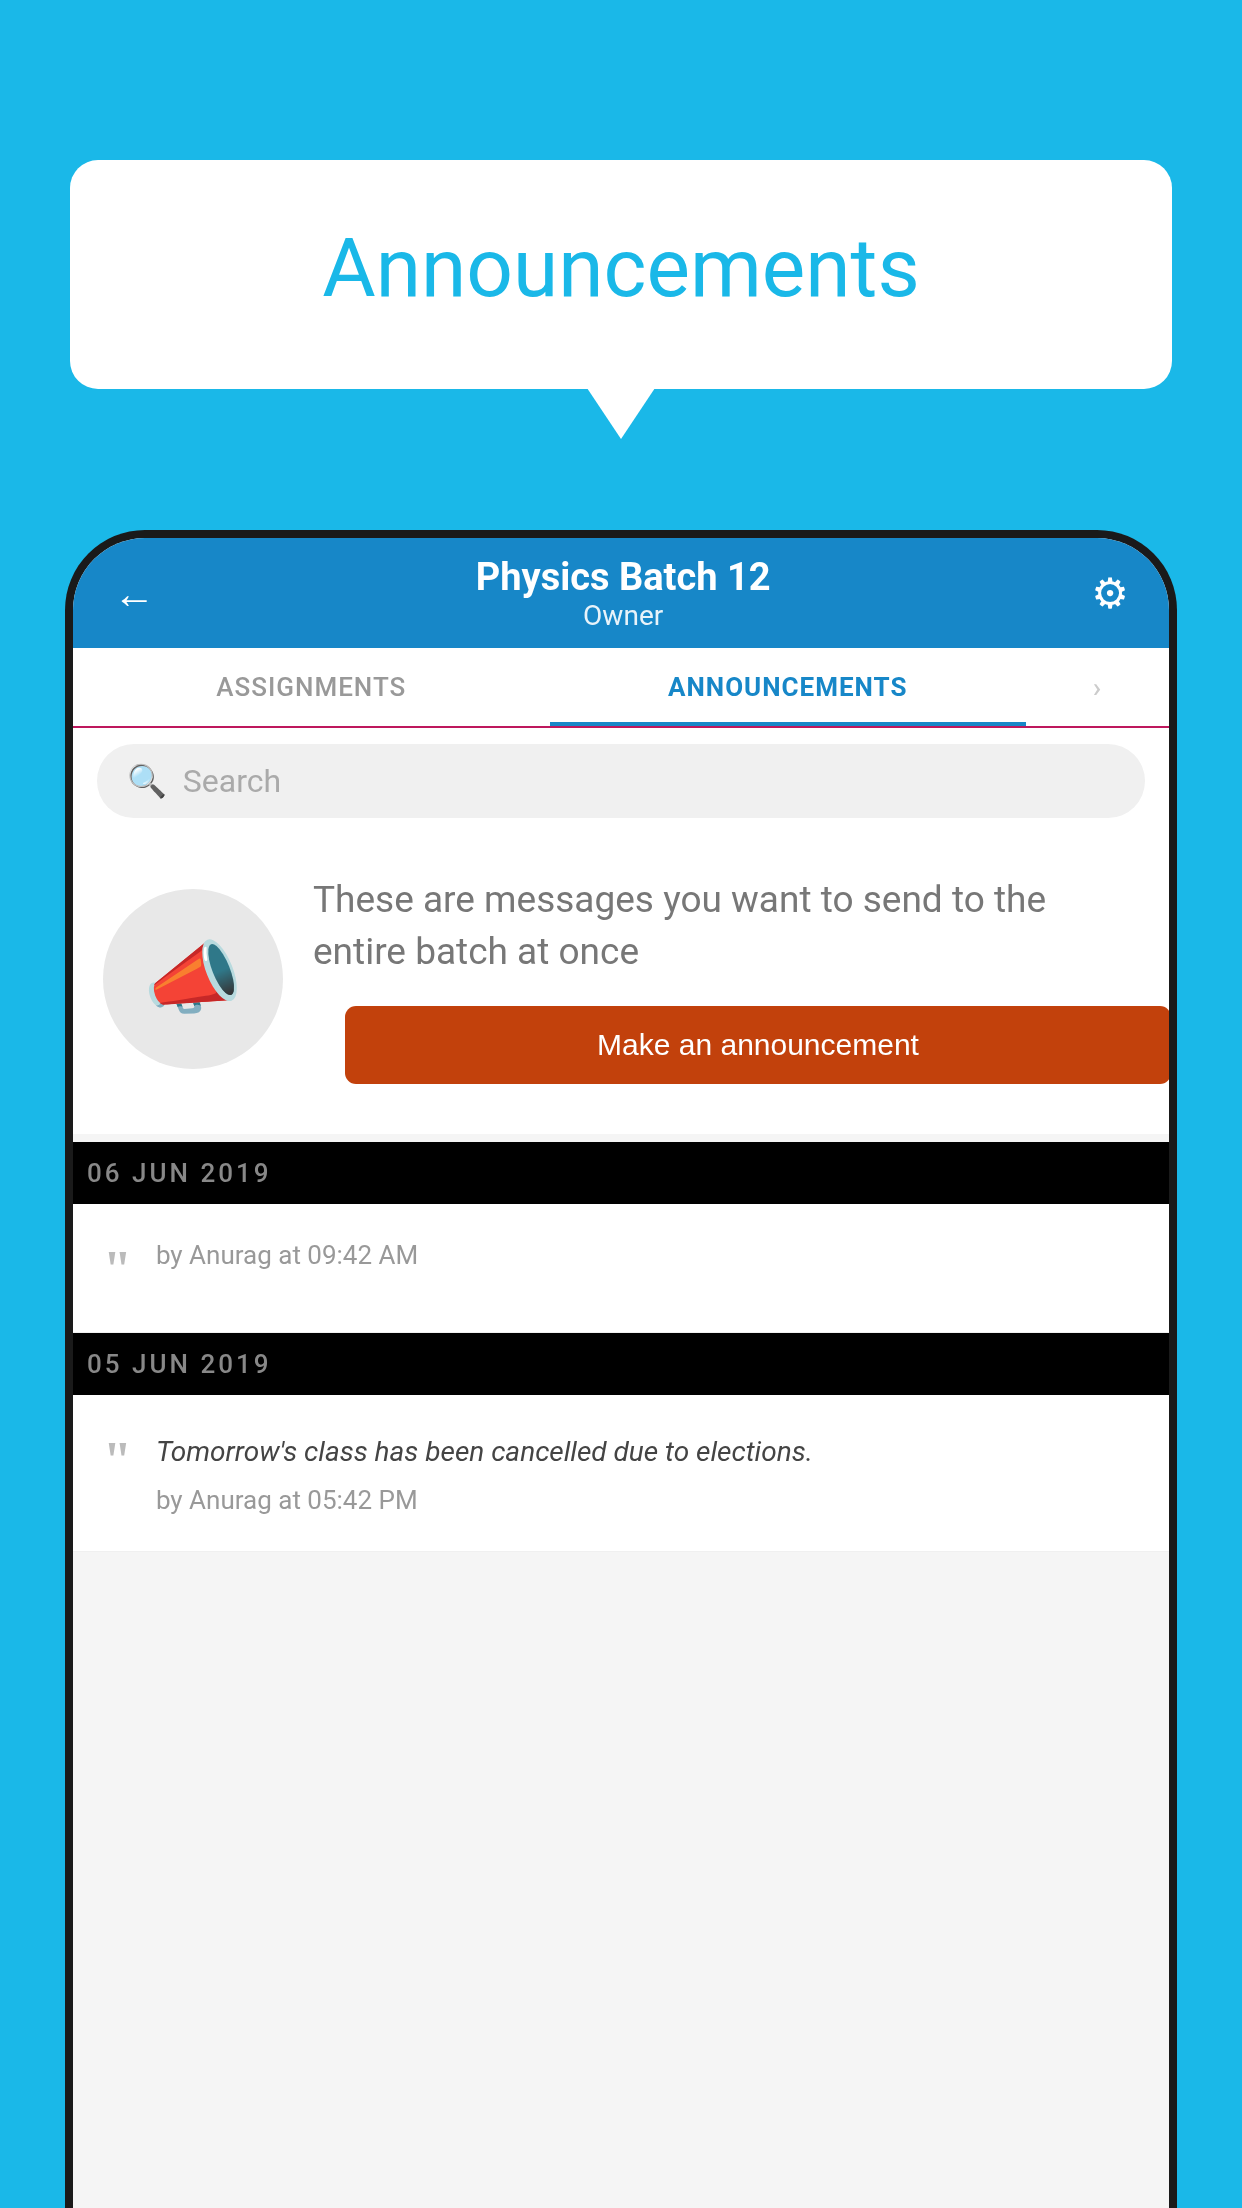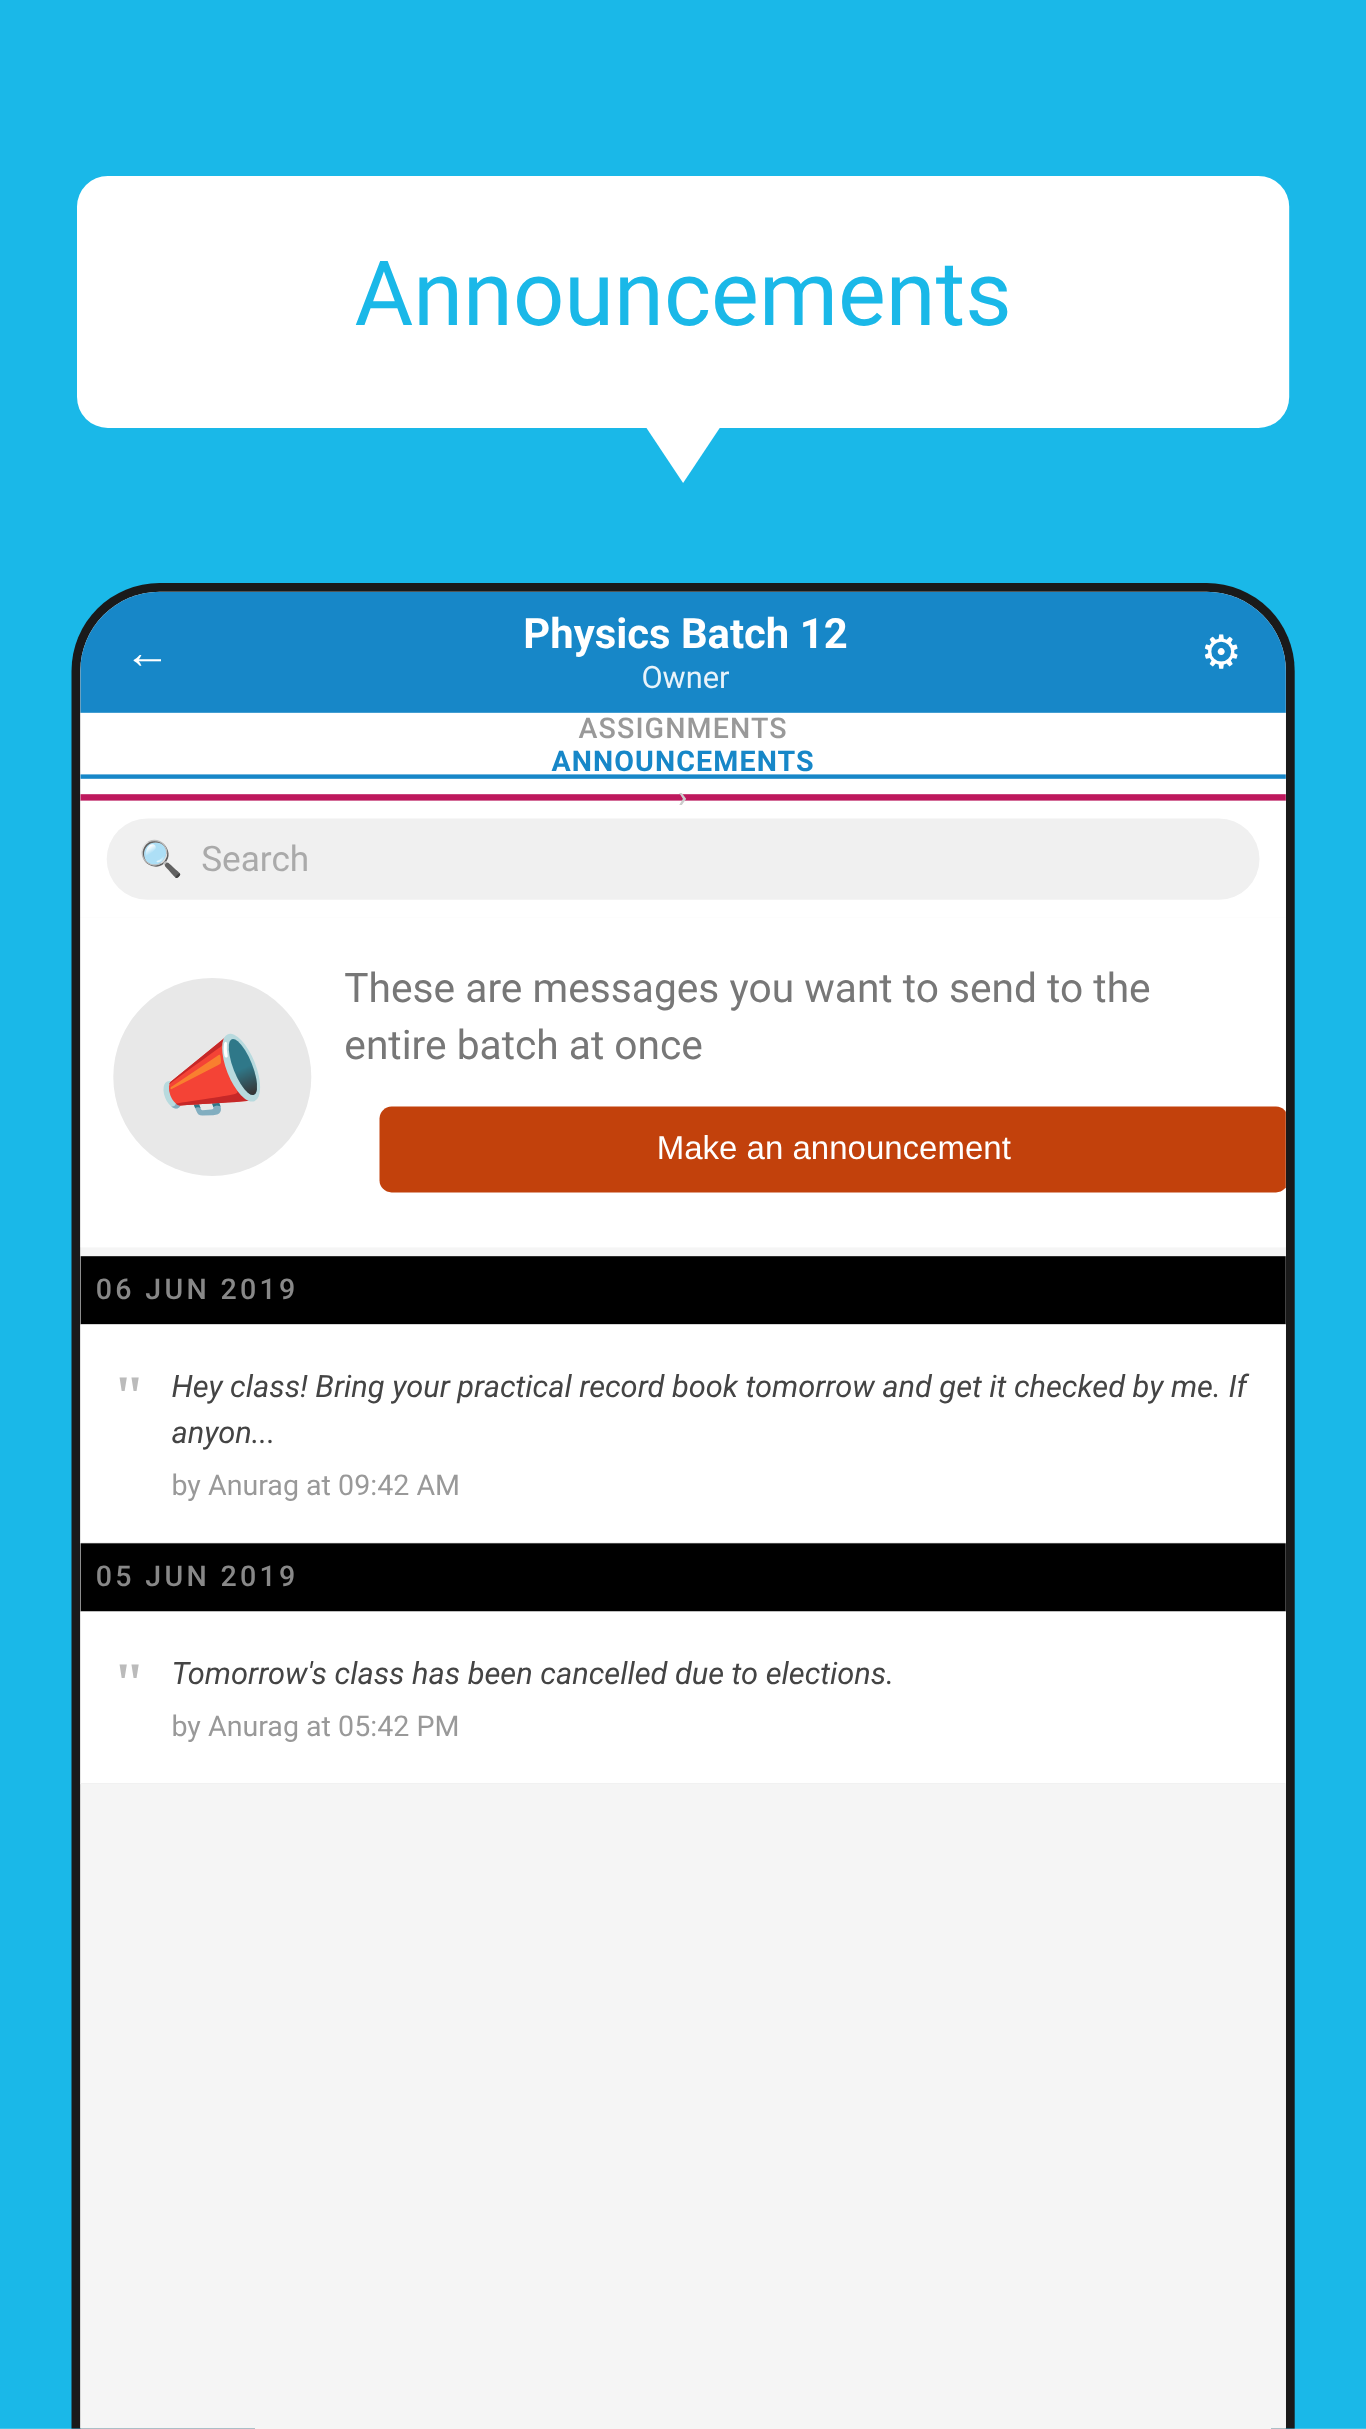--- a/index.html
+++ b/index.html
@@ -169,23 +169,22 @@
       color: white;
       font-size: 42px;
       cursor: pointer;
       padding: 10px;
     }
 
     
     .tabs-container {
       background: white;
       display: flex;
-      border-bottom: 6px solid #be185d;
+      border-bottom: 2px solid #be185d;
       height: 80px;
-      flex-direction: column;
     }
 
     .tab {
       flex: 1;
       display: flex;
       align-items: center;
       justify-content: center;
       font-size: 26px;
       font-weight: 500;
       color: #999;
@@ -406,21 +405,20 @@
           </div>
         </div>
 
         <div class="date-separator">
           <span class="date-text">06  JUN  2019</span>
         </div>
 
         <div class="announcement-item">
           <div class="quote-icon">"</div>
           <div class="announcement-content">
-            <p class="announcement-text">Hey class! Bring your practical record book tomorrow and get it checked by me. If anyon...</p>
             <span class="announcement-meta">by Anurag at 09:42 AM</span>
           </div>
         </div>
 
         <div class="date-separator">
           <span class="date-text">05  JUN  2019</span>
         </div>
 
         <div class="announcement-item">
           <div class="quote-icon">"</div>

